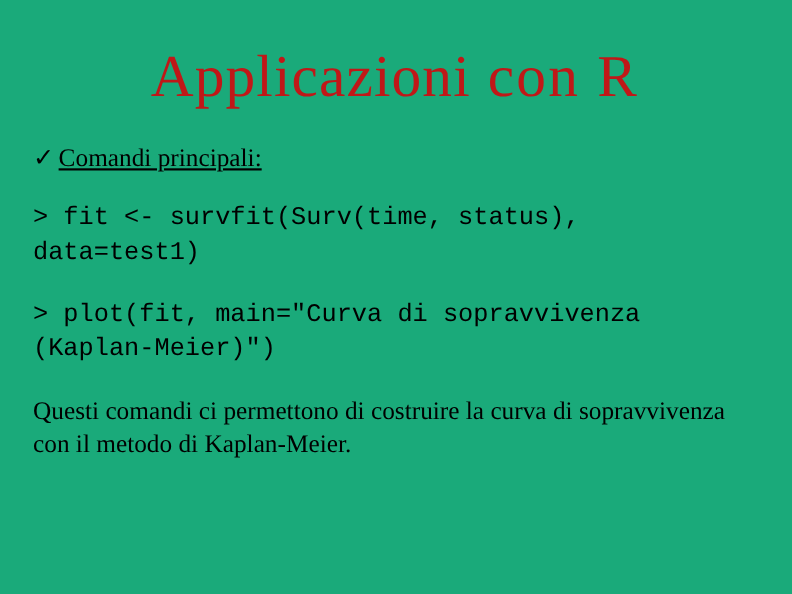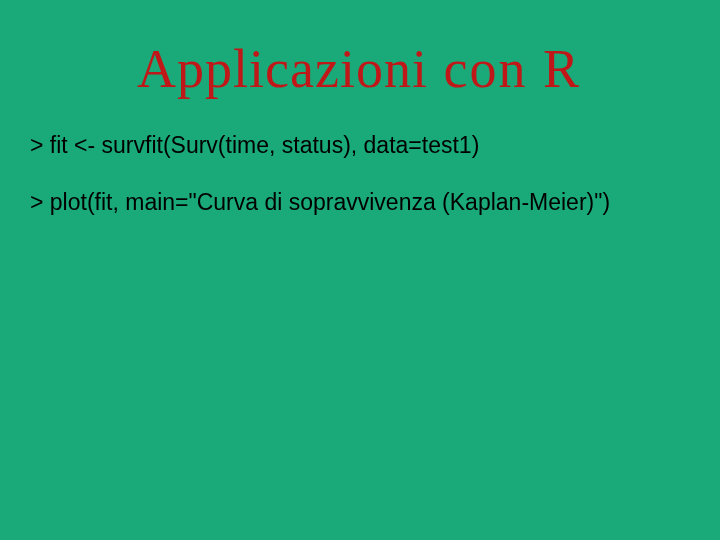--- a/index.html
+++ b/index.html
@@ -31,21 +31,21 @@
     text-decoration: underline;
     margin-bottom: 26px;
   }
   .check {
     display: inline-block;
     margin-right: 4px;
     font-family: Arial, sans-serif;
     text-decoration: none;
   }
   .code-block {
-    font-family: Liberation Sans, sans-serif;
+    font-family: Liberation Mono, monospace;
     font-size: 23px;
     color: #000;
     line-height: 1.35;
     margin-bottom: 26px;
     white-space: pre-wrap;
   }
   .desc {
     font-family: "Times New Roman", serif;
     font-size: 23px;
     color: #000;
@@ -55,18 +55,22 @@
 </head>
 <body>
 
 <div class="title">
   <span class="word1">Applicazioni</span>
   <span class="word2">con</span>
   <span class="word3">R</span>
 </div>
 
 <div class="content">
+  <div class="heading">
+    <span class="check">✓</span><span>Comandi principali:</span>
+  </div>
 
   <div class="code-block">&gt; fit &lt;- survfit(Surv(time, status), data=test1)</div>
 
   <div class="code-block">&gt; plot(fit, main="Curva di sopravvivenza (Kaplan-Meier)")</div>
 
+  <div class="desc">Questi comandi ci permettono di costruire la curva di sopravvivenza con il metodo di Kaplan-Meier.</div>
 </div>
 
 </body></html>

